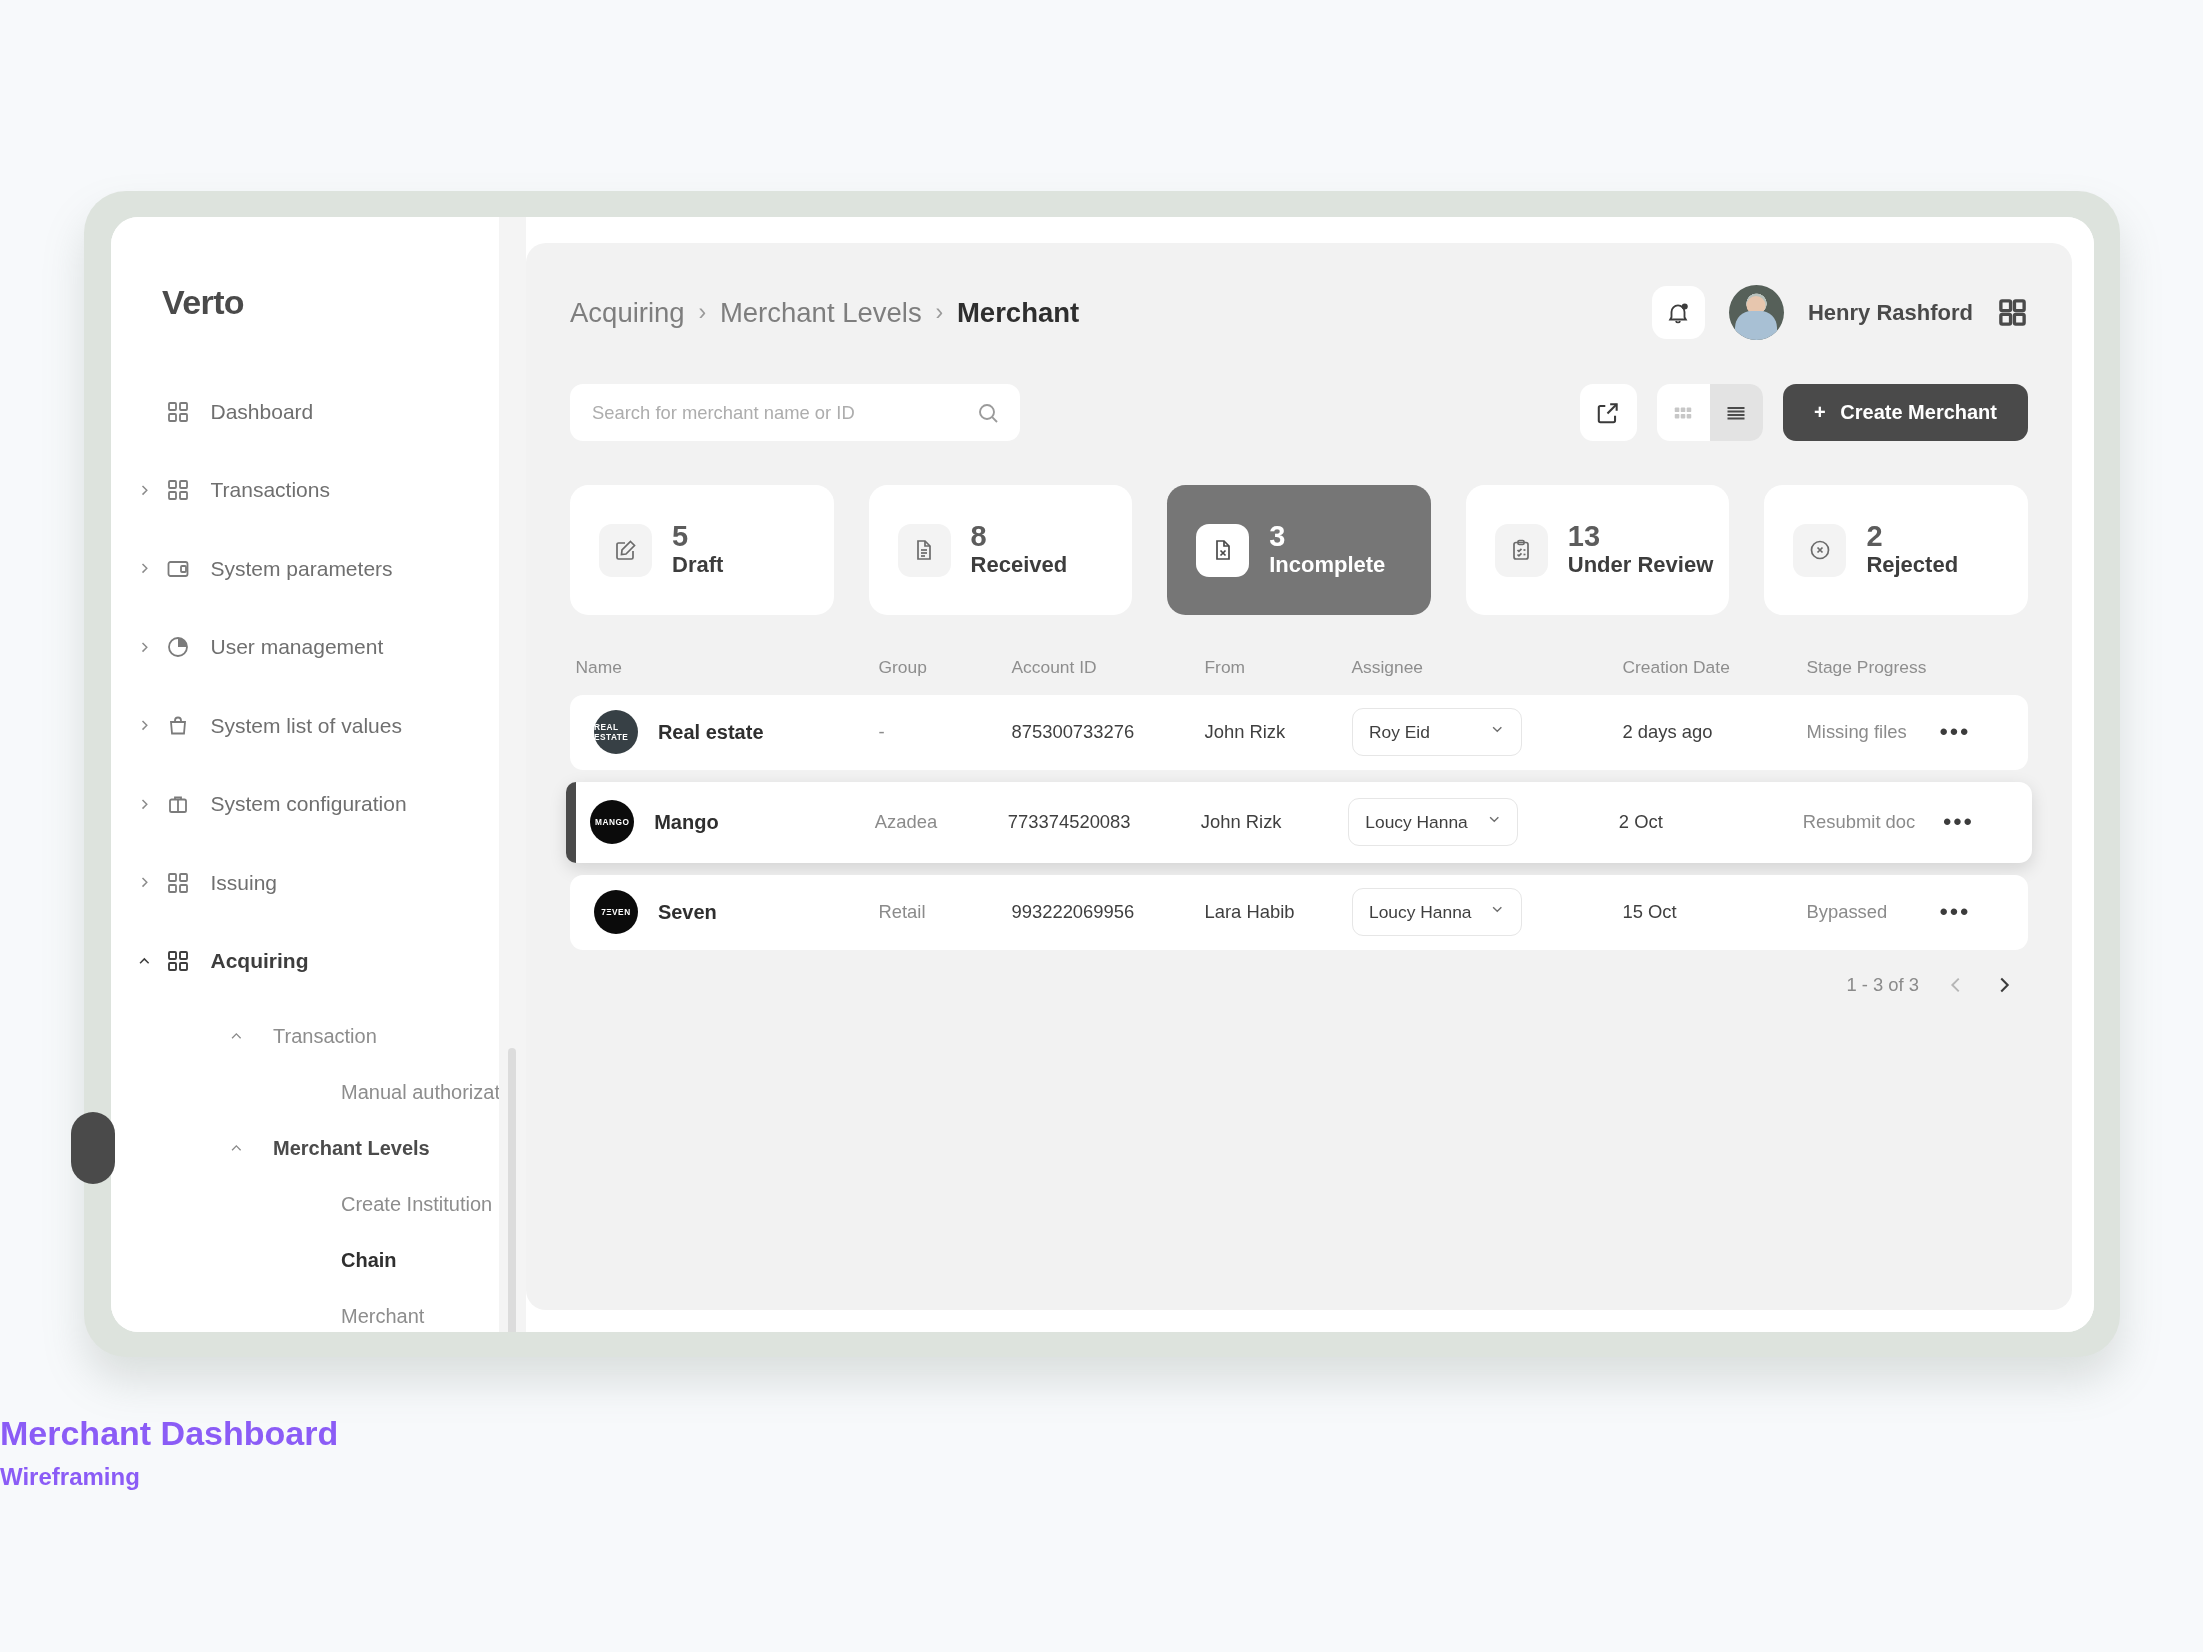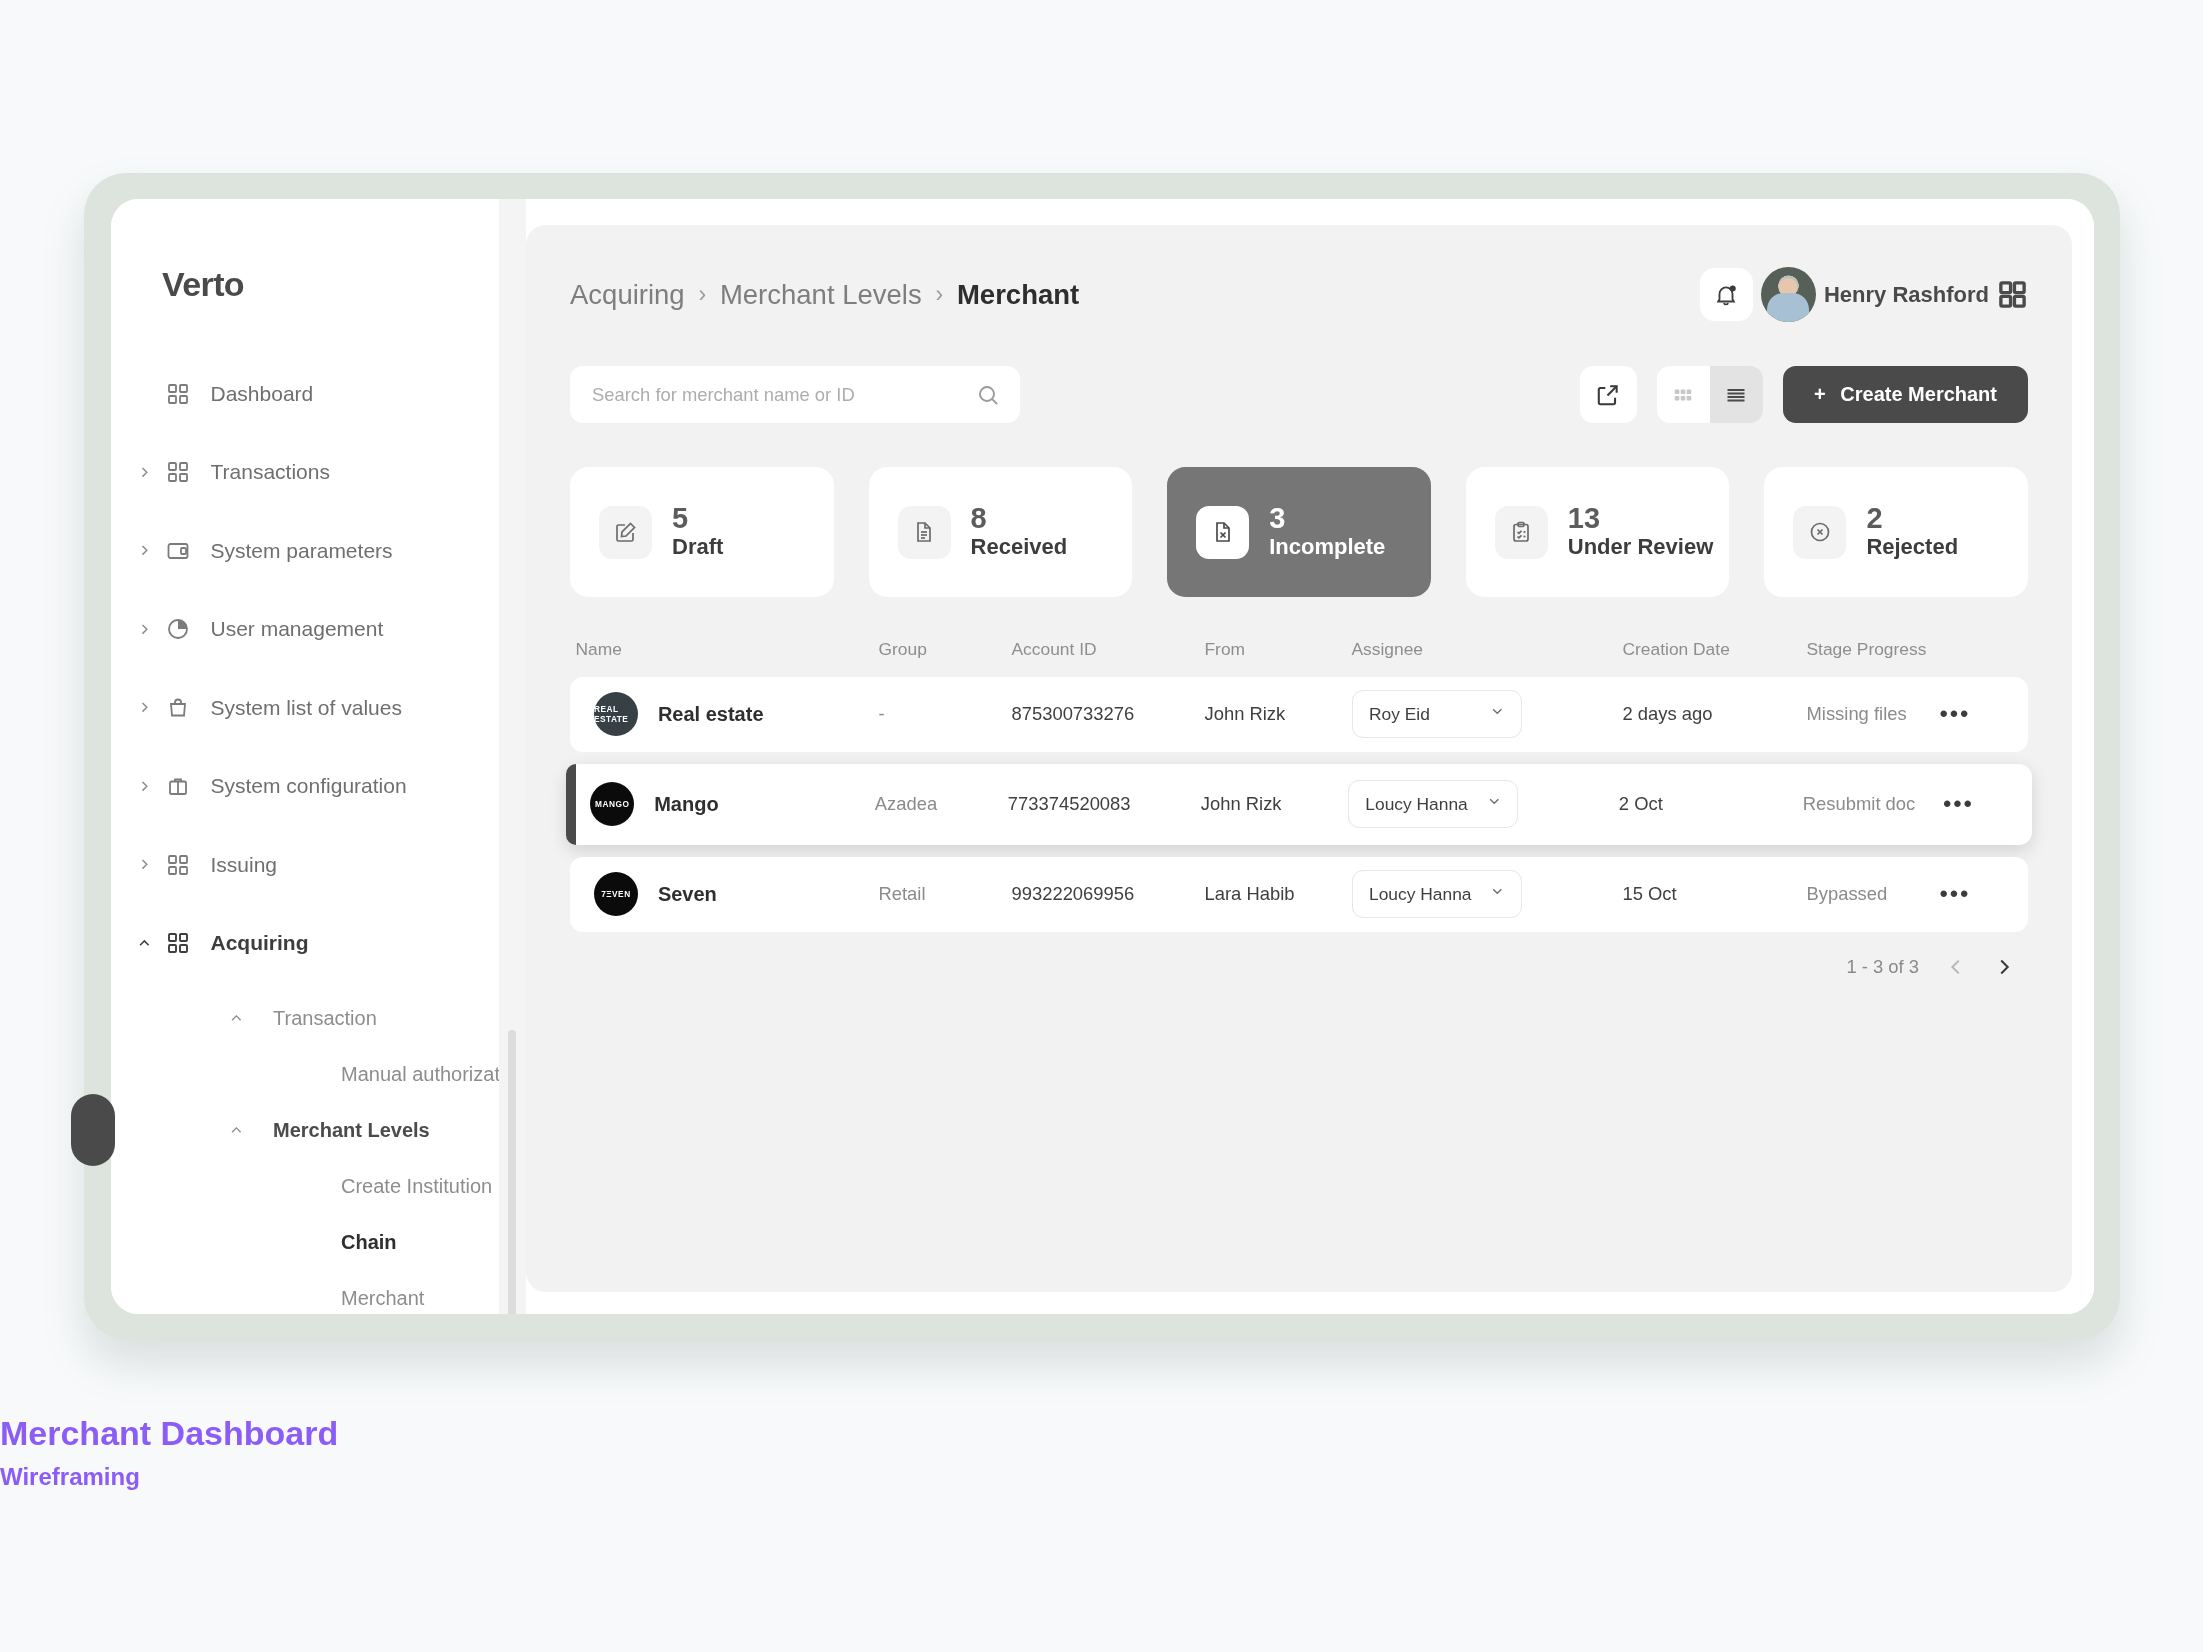--- a/index.html
+++ b/index.html
@@ -6,21 +6,21 @@
   html, body {
     width: 2204px; height: 1653px;
     background: #f7f9fb;
     font-family: "Liberation Sans", sans-serif;
     overflow: hidden;
   }
 
   
   .device {
     position: absolute;
-    left: 84px; top: 173px;
+    left: 84px; top: 191px;
     width: 2036px; height: 1166px;
     background: #dde3dd;
     border-radius: 42px;
     box-shadow: 0 24px 42px rgba(120,130,125,0.22);
   }
   .screen {
     position: absolute;
     left: 27px; top: 26px;
     width: 1983px; height: 1115px;
     background: #ffffff;
@@ -130,21 +130,21 @@
     overflow: hidden;
   }
 
   
   .topbar { display: flex; align-items: center; justify-content: space-between; }
   .crumbs { display: flex; align-items: center; gap: 13.8px; }
   .crumb { font-size: 27.5px; color: #7e7e7e; cursor: pointer; }
   .crumb.current { color: #2e2e2e; font-weight: bold; cursor: default; }
   .crumb-sep { color: #9b9b9b; font-size: 23px; }
 
-  .topright { display: flex; align-items: center; gap: 8px; }
+  .topright { display: flex; align-items: center; gap: 24px; }
   .bell-btn {
     width: 53px; height: 53px;
     background: #ffffff; border-radius: 14.7px;
     display: flex; align-items: center; justify-content: center;
     color: #3c3c3c; cursor: pointer;
   }
   .avatar {
     width: 55px; height: 55px; border-radius: 50%;
     background: radial-gradient(circle at 50% 34%, #b9c2bd 0 22%, #566059 23% 100%);
     position: relative; overflow: hidden;

